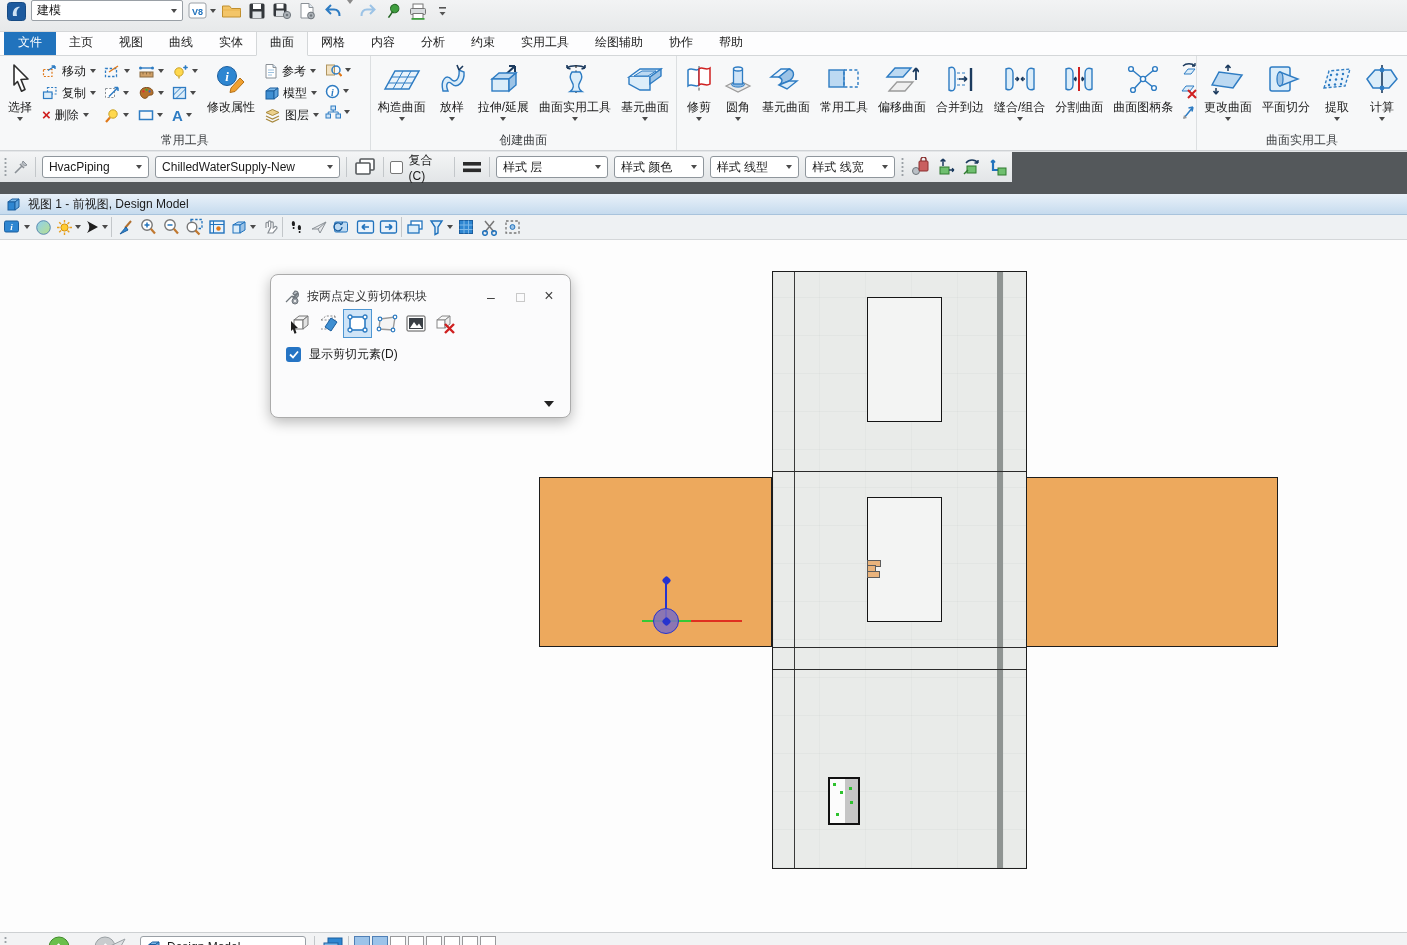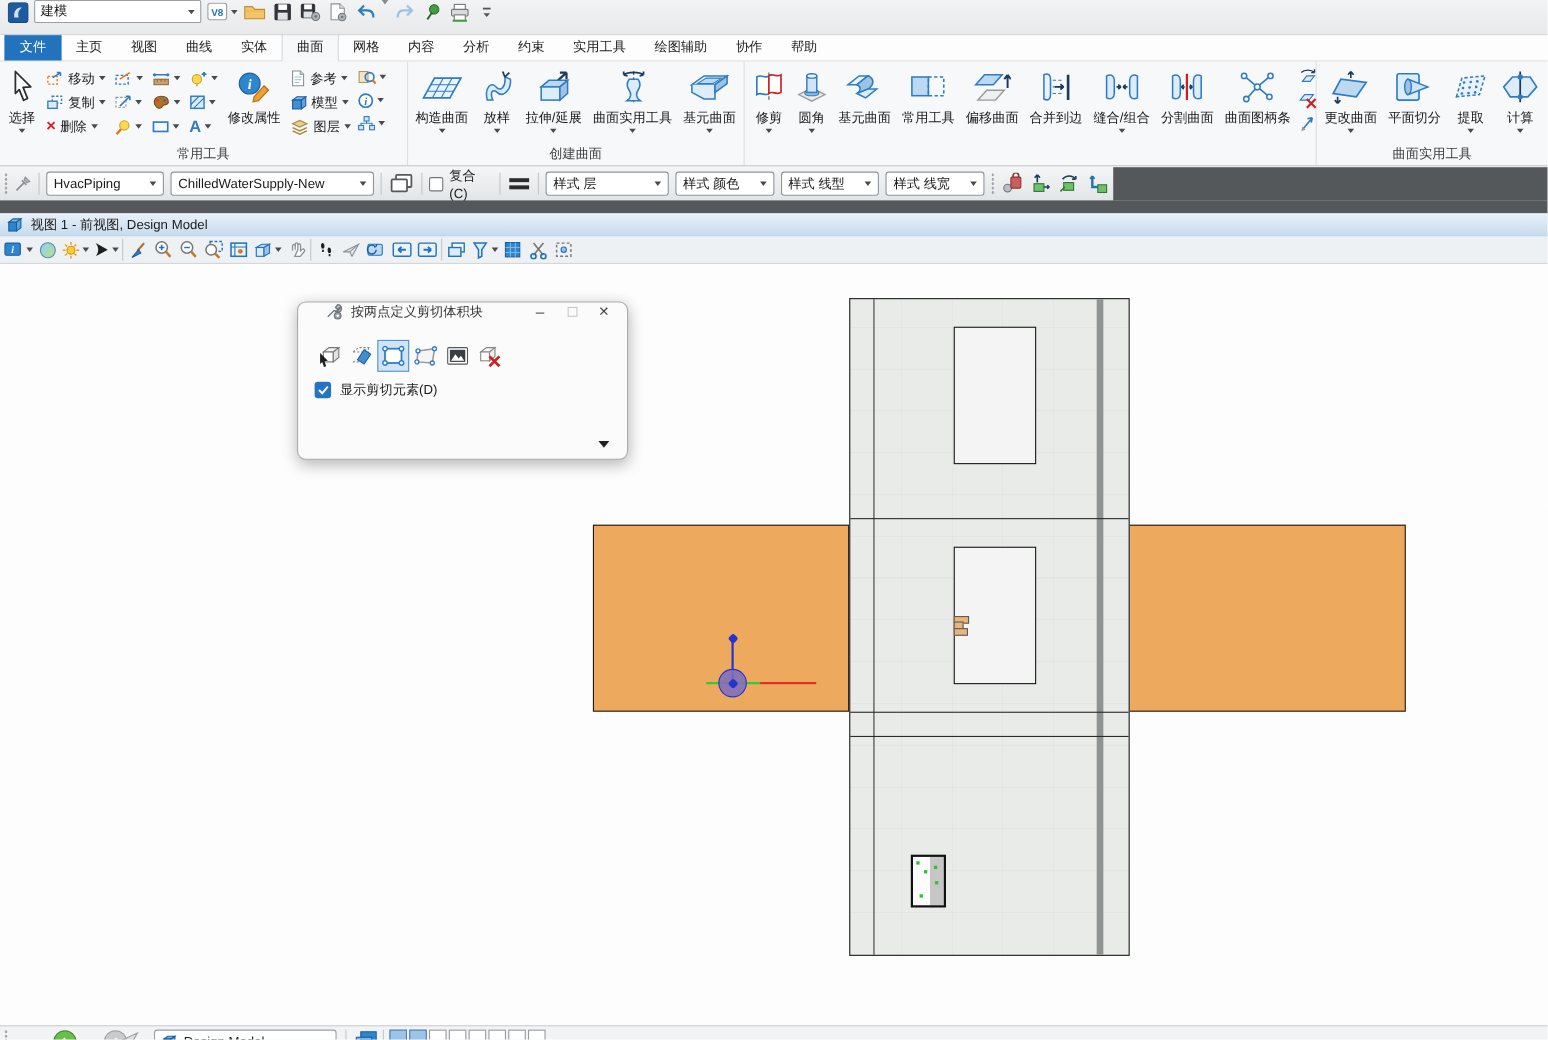--- a/index.html
+++ b/index.html
@@ -67,21 +67,21 @@
   .gdot { position:absolute; width:3px; height:3px; background:#2ec22e; }
   .fixture { position:absolute; left:94px; top:288px; width:16px; height:19px; }
   .fixture .bar { position:absolute; left:0; height:7px; background:#e9b37c; border:1.5px solid #5c5c5c; }
   .acs-line { position:absolute; height:2px; }
   .acs-vline { position:absolute; width:2px; background:#2633cf; }
   .acs-ball { position:absolute; width:26px; height:26px; border-radius:50%; background:rgba(126,110,190,0.88); border:1.5px solid #2633cf; }
   .acs-dot { position:absolute; width:7px; height:7px; background:#2633cf; border-radius:2px; transform:rotate(45deg); }
 
   
   .dialog { position:absolute; left:270px; top:34px; width:301px; height:144px; background:#fbfbfc; border:1px solid #ababab; border-radius:8px; box-shadow:0 4px 14px rgba(0,0,0,0.28); }
-  .dlg-head { height:30px; display:flex; align-items:flex-start; gap:7px; padding:0 10px 0 12px;margin-left:12px; }
+  .dlg-head { height:30px; display:flex; align-items:flex-end; gap:7px; padding:0 10px 0 12px; }
   .dlg-title { flex:1; color:#333; white-space:nowrap; }
   .dlg-sys { width:22px; text-align:center; color:#444; font-size:14px; }
   .dlg-tools { display:flex; margin:4px 0 0 14px; width:fit-content; }
   .dtool { width:29px; height:29px; display:flex; align-items:center; justify-content:center; border:1px solid transparent; }
   .dtool.active { background:#cfe4f7; border:1px solid #4e96d2; }
   .dlg-chkrow { display:flex; align-items:center; gap:8px; margin:8px 0 0 15px; }
   .chk-on { width:15px; height:15px; background:#2574c4; border-radius:3px; display:flex; align-items:center; justify-content:center; }
   .dlg-exp { position:absolute; right:16px; bottom:10px; width:0; height:0; border-left:5px solid transparent; border-right:5px solid transparent; border-top:6px solid #222; }
 
   

